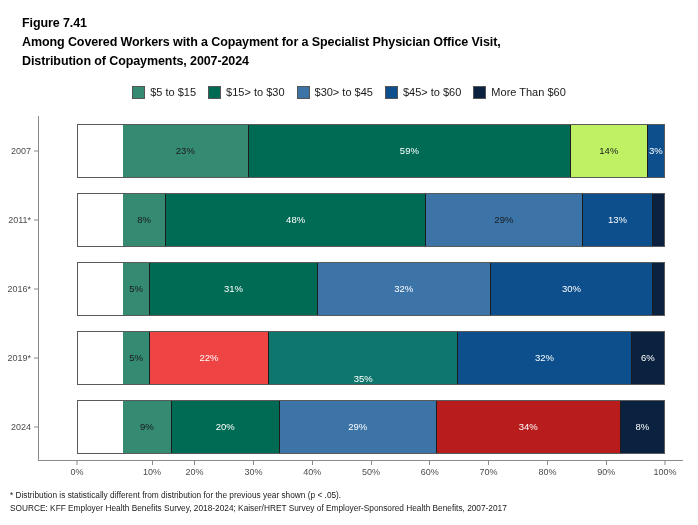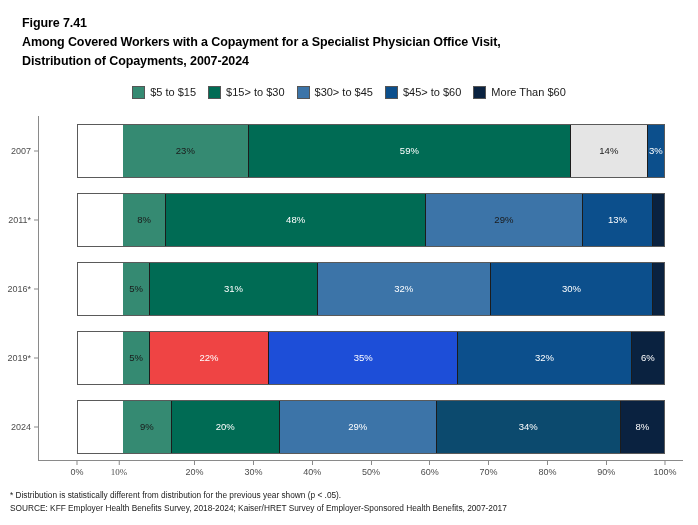--- a/index.html
+++ b/index.html
@@ -233,21 +233,21 @@
       <div class="ytick-mark" style="top: 310.5px;"></div>
     </div>
   <div class="bars-area" id="bars-area">
       <div class="bar-row" style="top: 7.5px; height: 54px;">
         <div class="seg" style="width: 23.2323%; background: rgb(53, 138, 114);">
           <span class="seg-label" style="color: rgb(26, 26, 26);">23%</span>
         </div>
         <div class="seg" style="width: 59.596%; background: rgb(0, 107, 84);">
           <span class="seg-label" style="color: rgb(255, 255, 255);">59%</span>
         </div>
-        <div class="seg" style="width: 14.1414%; background: #e5e5e5;">
+        <div class="seg" style="width: 14.1414%; background: #bef264;">
           <span class="seg-label" style="color: rgb(26, 26, 26);">14%</span>
         </div>
         <div class="seg" style="width: 3.0303%; background: rgb(12, 79, 140);">
           <span class="seg-label" style="color: rgb(255, 255, 255);">3%</span>
         </div>
       </div>
       <div class="bar-row" style="top: 76.5px; height: 54px;">
         <div class="seg" style="width: 8%; background: rgb(53, 138, 114);">
           <span class="seg-label" style="color: rgb(26, 26, 26);">8%</span>
         </div>
@@ -277,56 +277,56 @@
         </div>
         <div class="seg" style="width: 2%; background: rgb(10, 34, 64);"></div>
       </div>
       <div class="bar-row" style="top: 214.5px; height: 54px;">
         <div class="seg" style="width: 5%; background: rgb(53, 138, 114);">
           <span class="seg-label" style="color: rgb(26, 26, 26);">5%</span>
         </div>
         <div class="seg" style="width: 22%; background: #ef4444;">
           <span class="seg-label" style="color: rgb(255, 255, 255);">22%</span>
         </div>
-        <div class="seg" style="width: 35%; background: #1d4ed8;">
+        <div class="seg" style="width: 35%; background: #0f766e; align-items: flex-end;">
           <span class="seg-label" style="color: rgb(255, 255, 255);">35%</span>
         </div>
         <div class="seg" style="width: 32%; background: rgb(12, 79, 140);">
           <span class="seg-label" style="color: rgb(255, 255, 255);">32%</span>
         </div>
         <div class="seg" style="width: 6%; background: rgb(10, 34, 64);">
           <span class="seg-label" style="color: rgb(255, 255, 255);">6%</span>
         </div>
       </div>
       <div class="bar-row" style="top: 283.5px; height: 54px;">
         <div class="seg" style="width: 9%; background: rgb(53, 138, 114);">
           <span class="seg-label" style="color: rgb(26, 26, 26);">9%</span>
         </div>
         <div class="seg" style="width: 20%; background: rgb(0, 107, 84);">
           <span class="seg-label" style="color: rgb(255, 255, 255);">20%</span>
         </div>
         <div class="seg" style="width: 29%; background: rgb(60, 116, 168);">
           <span class="seg-label" style="color: rgb(255, 255, 255);">29%</span>
         </div>
-        <div class="seg" style="width: 34%; background: #0c4a6e;">
+        <div class="seg" style="width: 34%; background: #b91c1c;">
           <span class="seg-label" style="color: rgb(255, 255, 255);">34%</span>
         </div>
         <div class="seg" style="width: 8%; background: rgb(10, 34, 64);">
           <span class="seg-label" style="color: rgb(255, 255, 255);">8%</span>
         </div>
       </div>
     </div>
 </div>
 
 <div class="xticks" id="xticks">
     <div class="xtick" style="left: 39px;">
       <div class="xtick-mark"></div>
       <div class="xtick-label">0%</div>
     </div>
-    <div class="xtick" style="left: 81px; font-family: Liberation Serif, serif;">
+    <div class="xtick" style="left: 114px;">
       <div class="xtick-mark"></div>
       <div class="xtick-label">10%</div>
     </div>
     <div class="xtick" style="left: 156.6px;">
       <div class="xtick-mark"></div>
       <div class="xtick-label">20%</div>
     </div>
     <div class="xtick" style="left: 215.4px;">
       <div class="xtick-mark"></div>
       <div class="xtick-label">30%</div>

